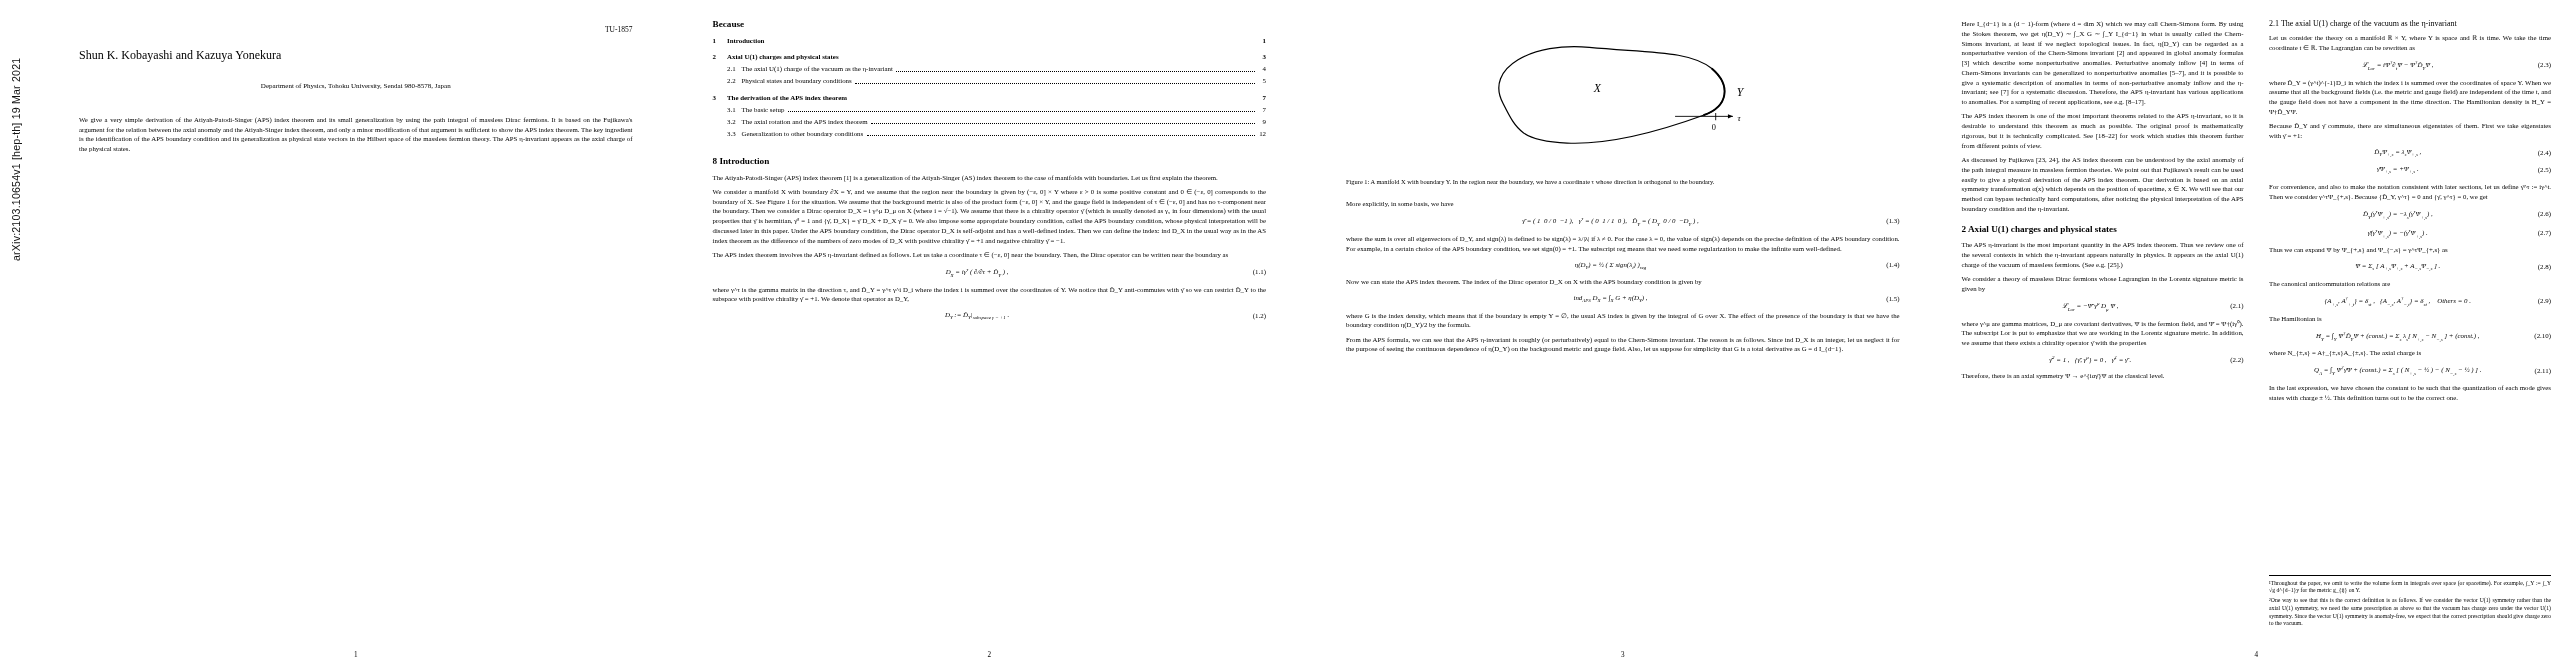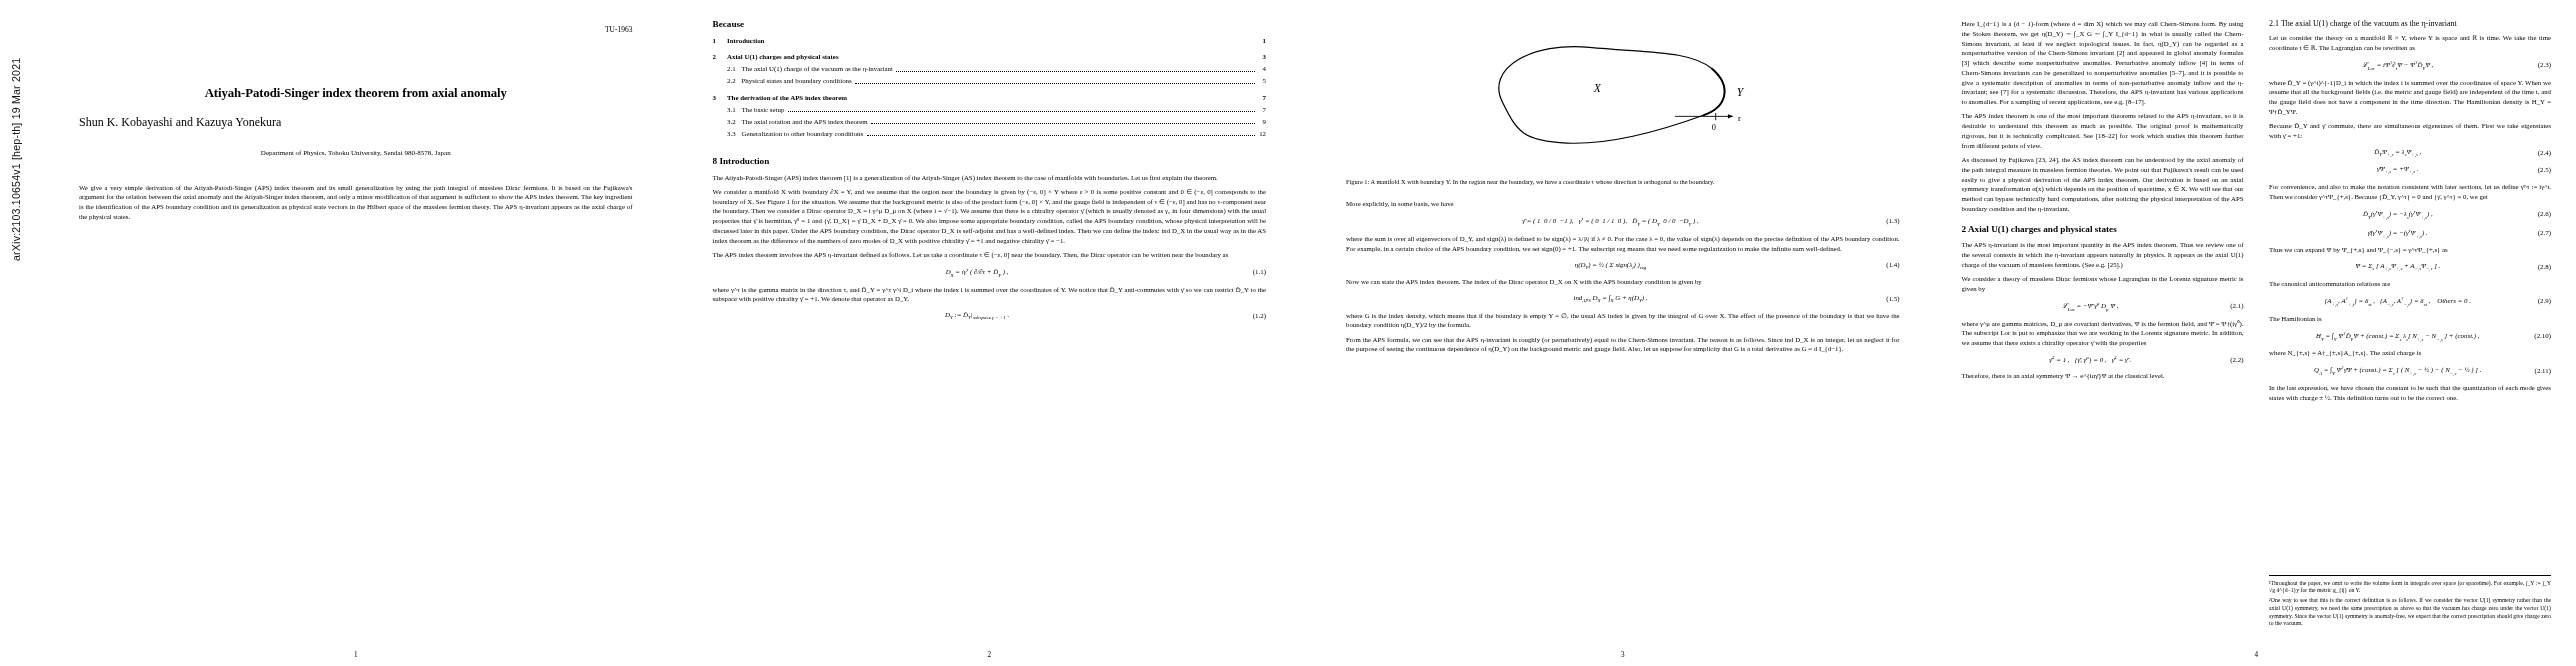--- a/index.html
+++ b/index.html
@@ -44,22 +44,21 @@
 </head>
 <body>
 
 <div class="page-wrap">
 
   <div class="arxiv-stamp">arXiv:2103.10654v1  [hep-th]  19 Mar 2021</div>
 
   <div class="pages">
 
     <div class="page">
-      <div class="tu">TU-1963</div>
-      <div class="title">Atiyah-Patodi-Singer index theorem from axial anomaly</div>
+      <div class="tu">TU-1857</div>
       <div class="authors">Shun K. Kobayashi and Kazuya Yonekura</div>
       <div class="affil">Department of Physics, Tohoku University, Sendai 980-8578, Japan</div>
       <div class="abstract">We give a very simple derivation of the Atiyah-Patodi-Singer (APS) index theorem and its small generalization by using the path integral of massless Dirac fermions. It is based on the Fujikawa's argument for the relation between the axial anomaly and the Atiyah-Singer index theorem, and only a minor modification of that argument is sufficient to show the APS index theorem. The key ingredient is the identification of the APS boundary condition and its generalization as physical state vectors in the Hilbert space of the massless fermion theory. The APS η-invariant appears as the axial charge of the physical states.</div>
       <div class="pnum">1</div>
     </div>
 
     <div class="page">
       <div class="sec-h">Because</div>
 
       <div class="toc">

